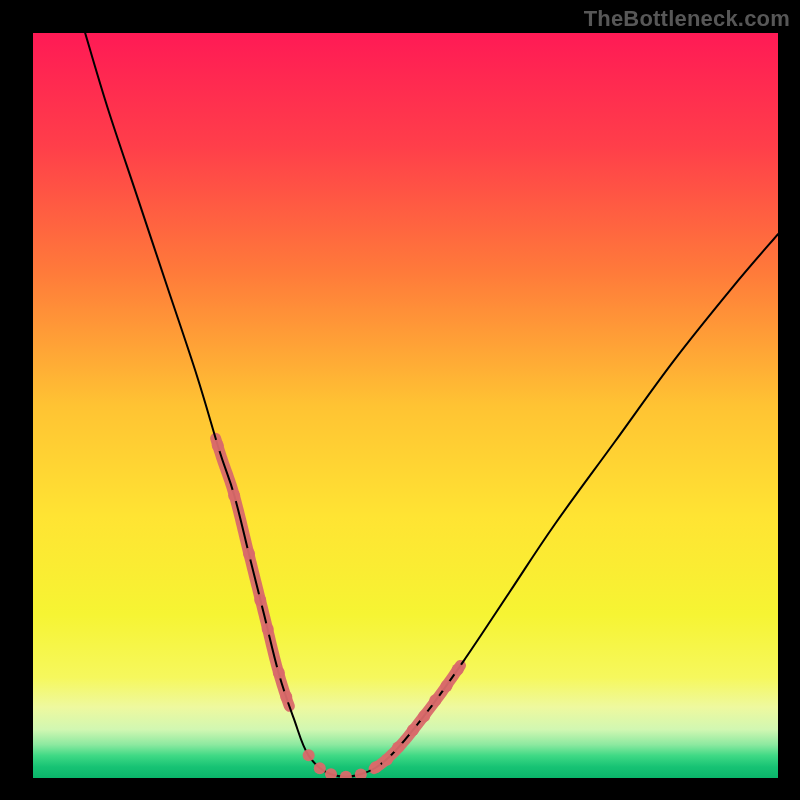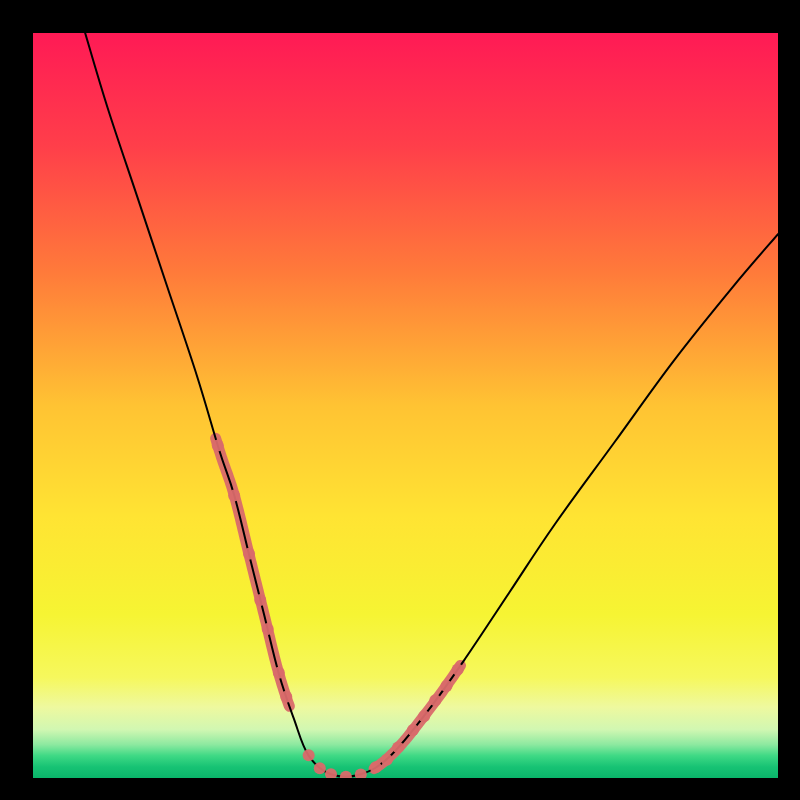--- a/index.html
+++ b/index.html
@@ -51,20 +51,21 @@
     width: 745px;
     height: 745px;
     z-index: 10;
   }
 </style>
 </head>
 <body>
 
 <div class="frame">
 
+  <div class="watermark">TheBottleneck.com</div>
 
   <div class="plot-outer">
     <svg class="plot-gradient" viewBox="0 0 745 745" preserveAspectRatio="none">
       <defs>
         <linearGradient id="bg-grad" x1="0" y1="0" x2="0" y2="1">
             <stop offset="0.00%" stop-color="#ff1a55"></stop>
             <stop offset="15.00%" stop-color="#ff3e4a"></stop>
             <stop offset="32.00%" stop-color="#ff7a3a"></stop>
             <stop offset="50.00%" stop-color="#ffc333"></stop>
             <stop offset="65.00%" stop-color="#ffe433"></stop>

